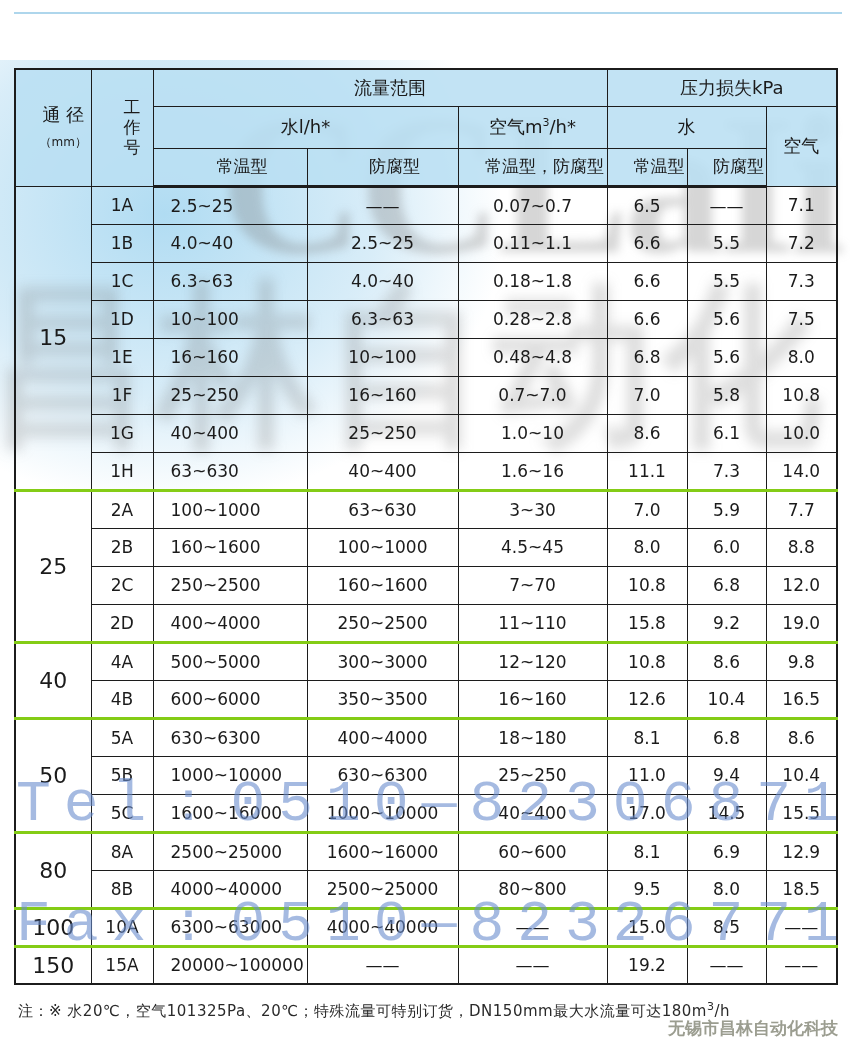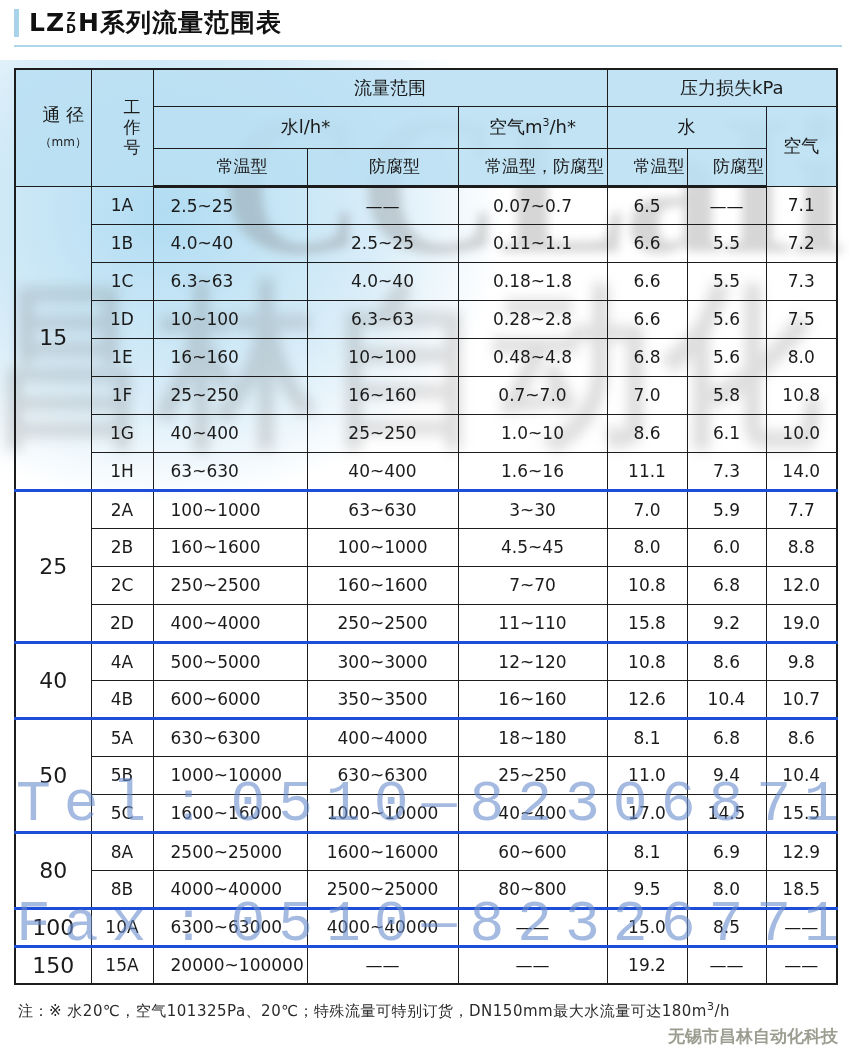--- a/index.html
+++ b/index.html
@@ -41,21 +41,21 @@
   }
   .wm-tel, .wm-fax {
     left:16px; z-index:5;
     font-family:Liberation Mono, monospace;
     font-size:58px; letter-spacing:13px;
     color:rgba(105,140,205,0.60);
   }
   .wm-tel { top:762px; }
   .wm-fax { top:882px; }
   .wm-company {
-    right:12px; bottom:6px; z-index:5;
+    right:12px; bottom:14px; z-index:5;
     font-size:17px; font-weight:bold;
     color:rgba(150,152,138,0.95);
   }
   
   table.flow {
     position:absolute; top:68px; left:14px;
     width:822px; border-collapse:collapse;
     z-index:1; table-layout:fixed;
     font-size:17px; color:#1b1b1b;
   }
@@ -69,50 +69,39 @@
   thead tr.h1 th { height:37px;padding-left:20px; }
   thead tr.h2 th { height:42px; }
   thead tr.h3 th { height:38px; font-size:17px; }
   thead tr:last-child th { border-bottom:3px solid #1c1c1c;padding-left:24px; }
   th.diam-h { font-size:18px; line-height:1.35; }
   th.diam-h .unit { font-size:12px; }
   th.workno { font-size:17px; line-height:1.15; letter-spacing:0; }
   th.workno span { display:block; }
   tbody td { height:38px; background:transparent; }
   tbody td.wn { text-align:left; padding-left:17px; }
-  tbody tr.gstart td { border-top:3px solid #1d4ed8; }
+  tbody tr.gstart td { border-top:3px solid #84cc16; }
   td.diam { font-size:22px; }
   sup { font-size:11px; }
   
   .note {
     position:absolute; top:1000px; left:18px; z-index:1;
     font-size:15px; color:#2a2a2a; letter-spacing:0.5px;
   }
 </style>
 </head>
 <body>
 
 <div class="page">
 
   <div class="wm wm-cloud"></div>
   <div class="wm wm-logo">CCLaIi</div>
   <div class="wm wm-logo-cn">昌林自动化</div>
 
   <div class="title-wrap">
-    <div class="title-row">
-      <div class="title-bar"></div>
-      <div class="title-text">
-        <span>LZ</span>
-        <span class="stack">
-          <span>Z</span>
-          <span>D</span>
-        </span>
-        <span>H系列流量范围表</span>
-      </div>
-    </div>
     <div class="title-underline"></div>
   </div>
 
   <table class="flow">
     <colgroup>
       <col style="width:76px">
         <col style="width:62px">
         <col style="width:154px">
         <col style="width:151px">
       <col style="width:149px">
@@ -271,21 +260,21 @@
           <td>8.6</td>
           <td>9.8</td>
         </tr>
         <tr>
           <td>4B</td>
           <td class="wn">600~6000</td>
           <td>350~3500</td>
           <td>16~160</td>
           <td>12.6</td>
           <td>10.4</td>
-          <td>10.7</td>
+          <td>16.5</td>
         </tr>
         <tr class="gstart">
           <td rowspan="3" class="diam">50</td>
           <td>5A</td>
           <td class="wn">630~6300</td>
           <td>400~4000</td>
           <td>18~180</td>
           <td>8.1</td>
           <td>6.8</td>
           <td>8.6</td>

